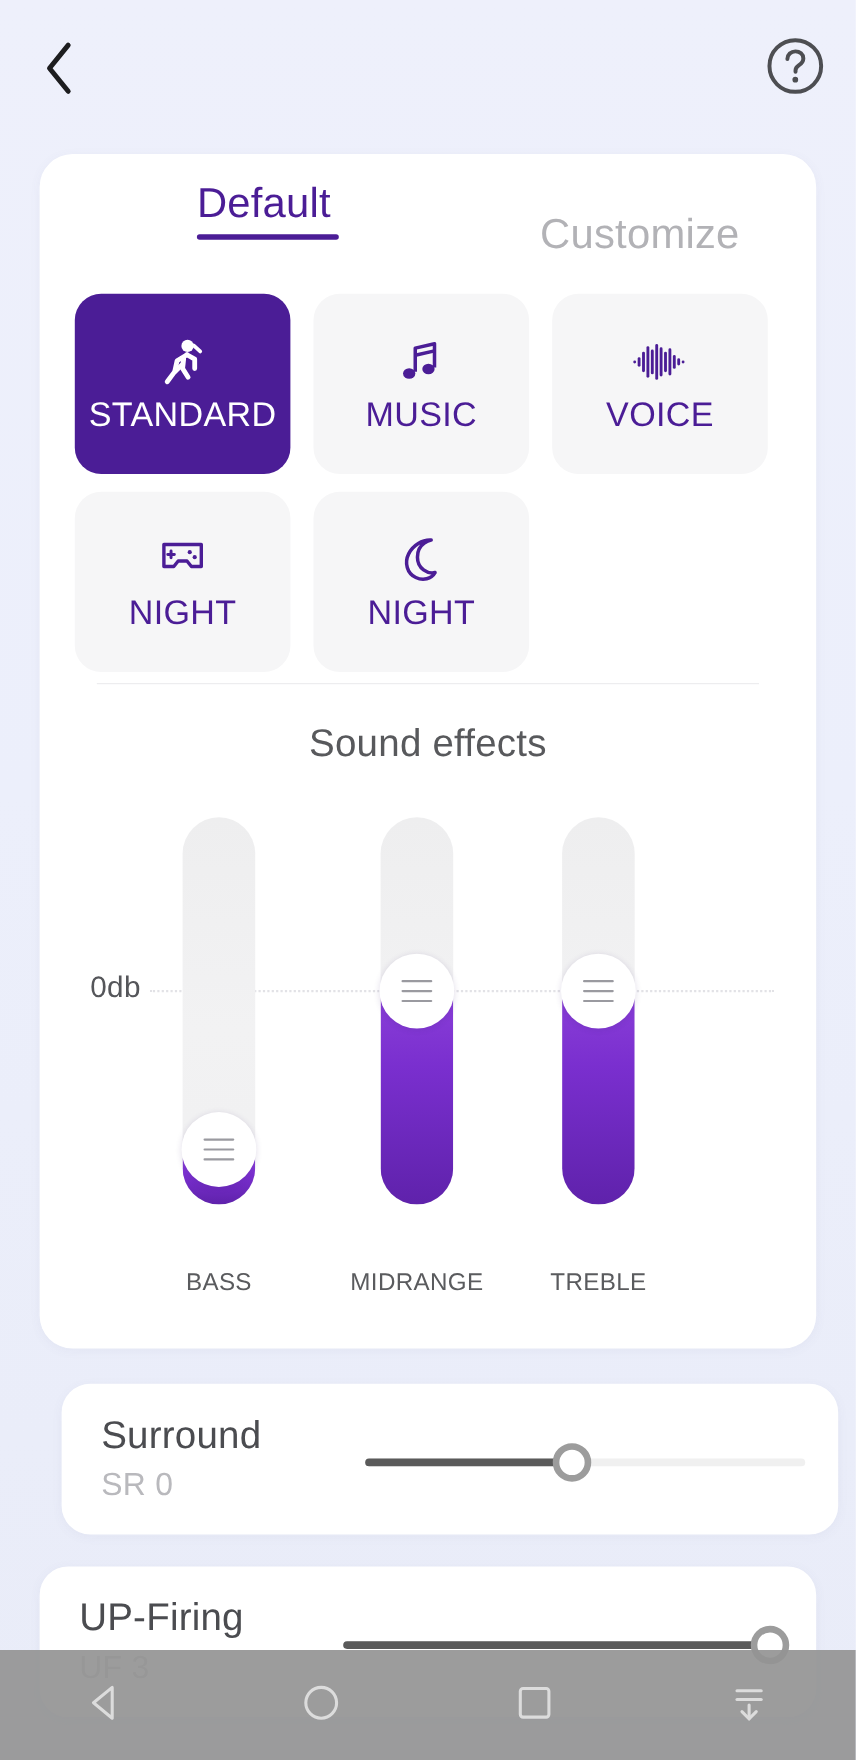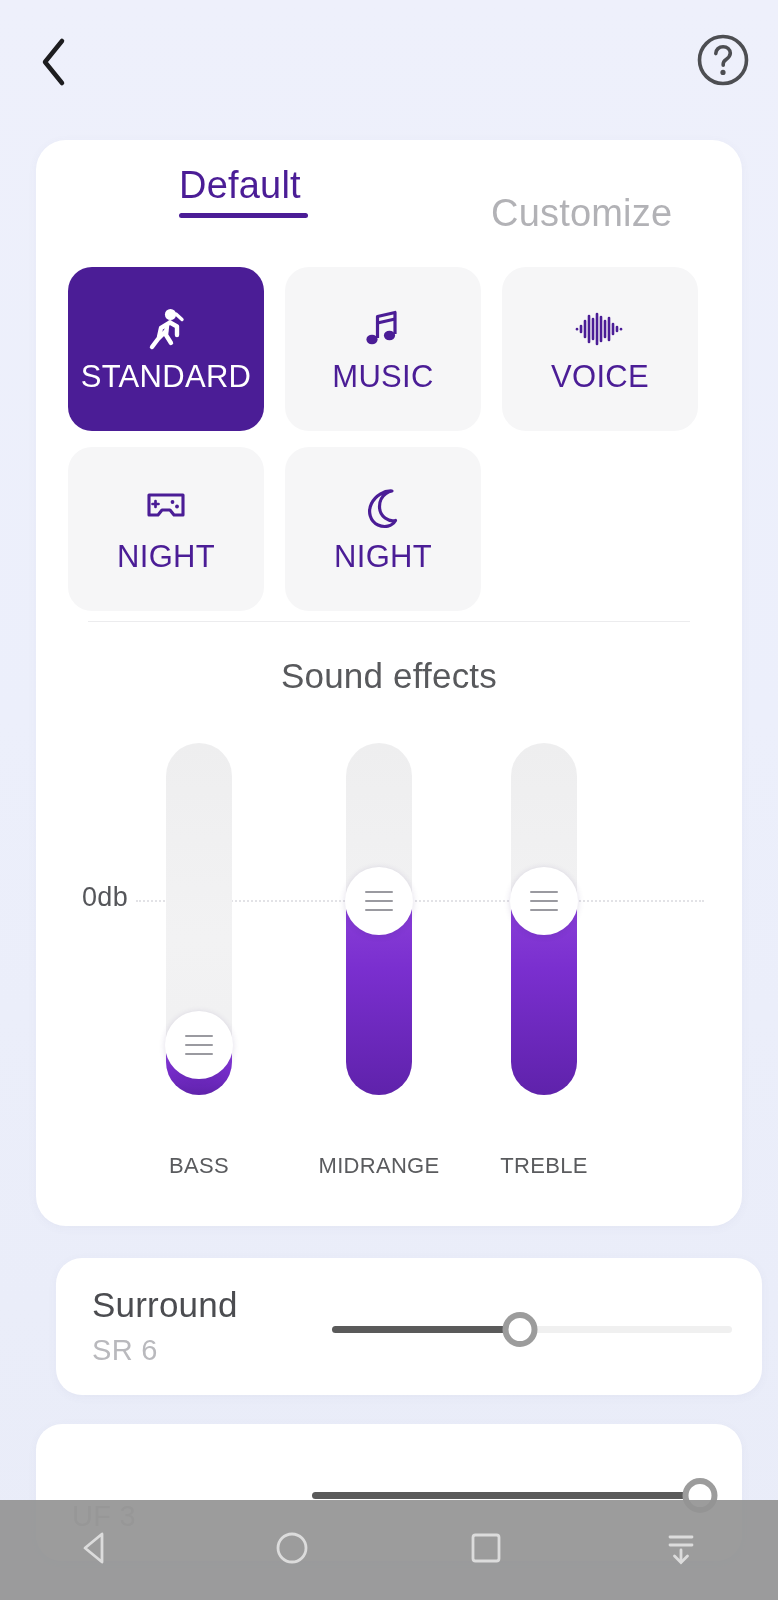--- a/index.html
+++ b/index.html
@@ -478,29 +478,30 @@
         </div>
         <div class="eq-label">TREBLE</div>
       </div>
 
     </div>
   </div>
 </div>
 
 <div class="setting-card sc-surround">
   <div class="sc-title">Surround</div>
-  <div class="sc-sub">SR 6</div>
+  <div class="sc-sub">SR 0</div>
   <div class="sc-slider">
     <div class="sc-track"></div>
     <div class="sc-fill" style="width:47%"></div>
     <div class="sc-thumb" style="left:47%"></div>
   </div>
 </div>
 
 <div class="setting-card sc-upfiring">
+  <div class="sc-title">UP-Firing</div>
   <div class="sc-sub">UF 3</div>
   <div class="sc-slider">
     <div class="sc-track"></div>
     <div class="sc-fill" style="width:97%"></div>
     <div class="sc-thumb" style="left:97%"></div>
   </div>
 </div>
 
 <div class="navbar">
   <div class="nav-btn">

